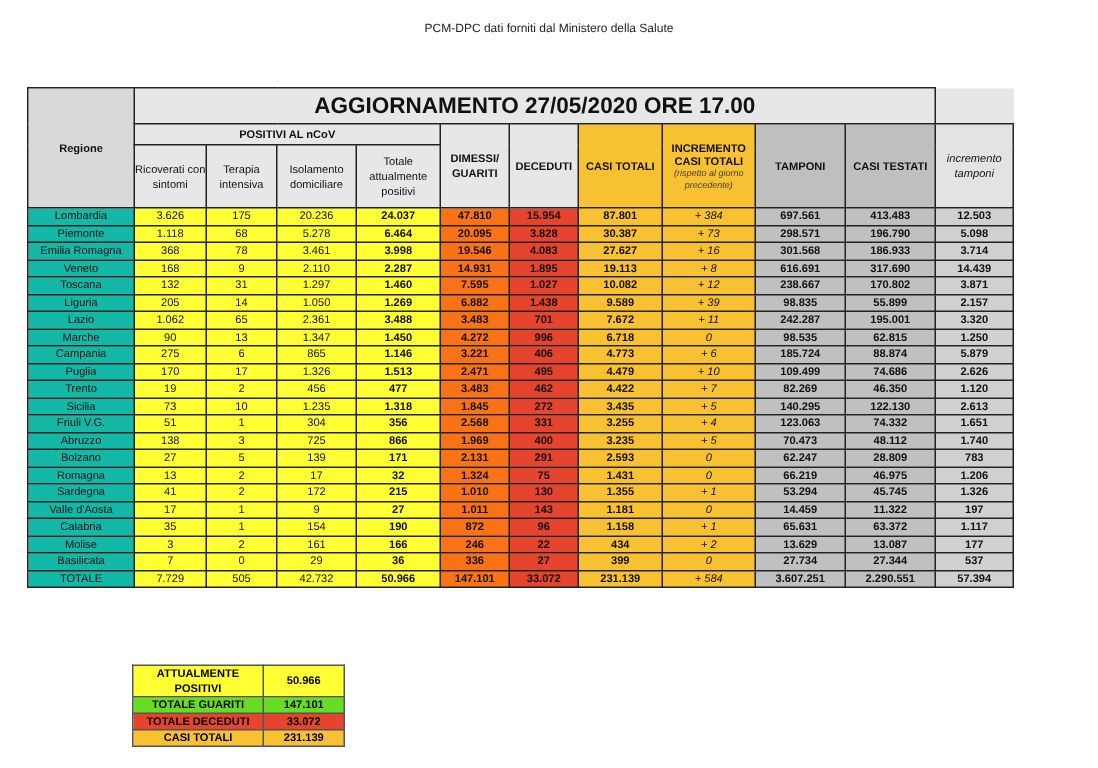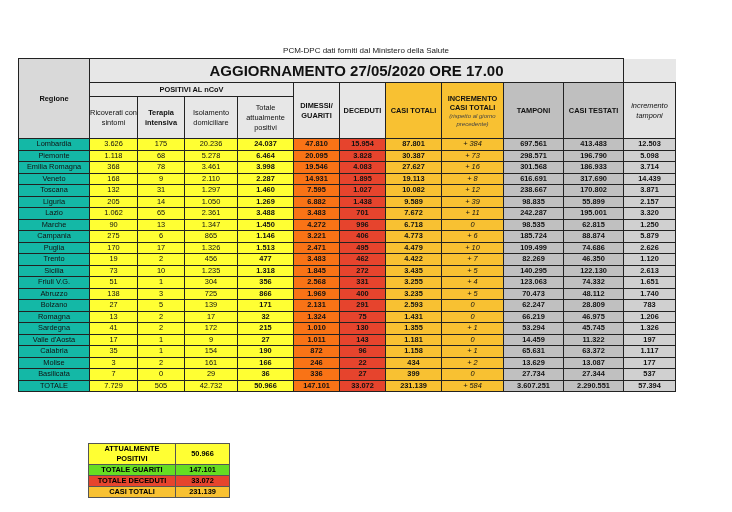--- a/index.html
+++ b/index.html
@@ -1,17 +1,17 @@
 <!DOCTYPE html>
 <html><head>
 <meta charset="utf-8">
 <style>
   html, body { margin:0; padding:0; background:#ffffff; }
   body { width:732px; height:512px; position:relative; font-family:"Liberation Sans", sans-serif; overflow:hidden; }
-  .title { position:absolute; top:14px; left:0; width:732px; text-align:center; font-size:8px; color:#222;margin-top:32px; }
+  .title { position:absolute; top:14px; left:0; width:732px; text-align:center; font-size:8px; color:#222; }
   table.main { position:absolute; top:58px; left:18px; border-collapse:collapse; font-size:7.4px; color:#111; }
   table.main td, table.main th { border:1px solid #222; padding:0; text-align:center; line-height:10px; height:10.5px; white-space:nowrap; }
   th { font-weight:bold; }
   .hdr-gray { background:#d9d9d9; }
   .hdr-light { background:#e7e7e7; }
   .hdr-orange { background:#f8c132; }
   .hdr-tamp { background:#bfbfbf; }
   .hdr-inc { background:#e3e3e3; font-weight:normal; font-style:italic; }
   .c-yel { background:#ffff33; }
   .c-grn { background:#f97316; font-weight:bold;margin-top:13px; }
@@ -64,21 +64,21 @@
       <th rowspan="2" class="hdr-orange" style="white-space:normal;line-height:9px">
         <div>INCREMENTO CASI TOTALI</div>
         <div class="small-i" style="line-height:8px">(rispetto al giorno precedente)</div>
       </th>
       <th rowspan="2" class="hdr-tamp">TAMPONI</th>
       <th rowspan="2" class="hdr-tamp">CASI TESTATI</th>
       <th rowspan="2" class="hdr-inc" style="white-space:normal">incremento tamponi</th>
     </tr>
     <tr style="height:42px">
       <th class="hdr-light" style="white-space:normal;font-weight:normal">Ricoverati con sintomi</th>
-      <th class="hdr-light" style="white-space:normal;font-weight:bold">Terapia intensiva</th>
+      <th class="hdr-light" style="white-space:normal;font-weight:normal">Terapia intensiva</th>
       <th class="hdr-light" style="white-space:normal;font-weight:normal">Isolamento domiciliare</th>
       <th class="hdr-light" style="white-space:normal;font-weight:normal">Totale attualmente positivi</th>
     </tr>
   </thead>
   <tbody id="tbody">
       <tr>
         <td class="region">Lombardia</td>
         <td class="c-yel">3.626</td>
         <td class="c-yel">175</td>
         <td class="c-yel">20.236</td>

